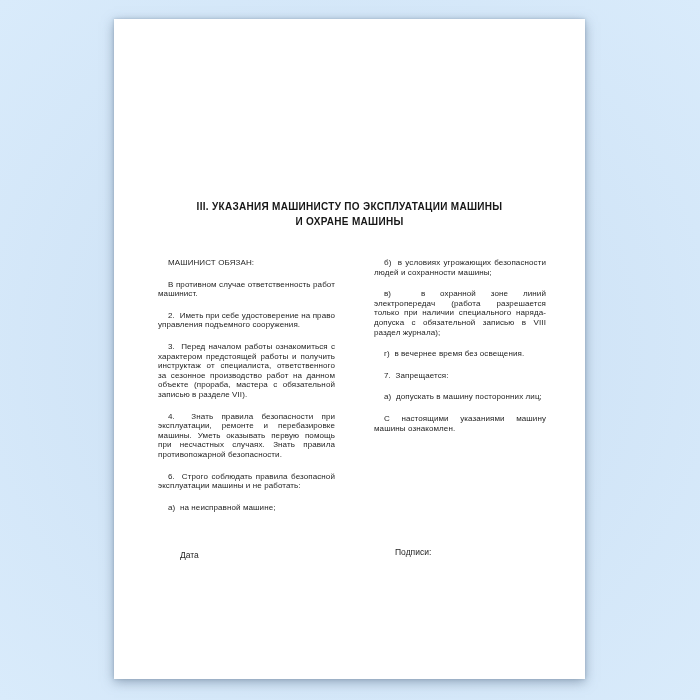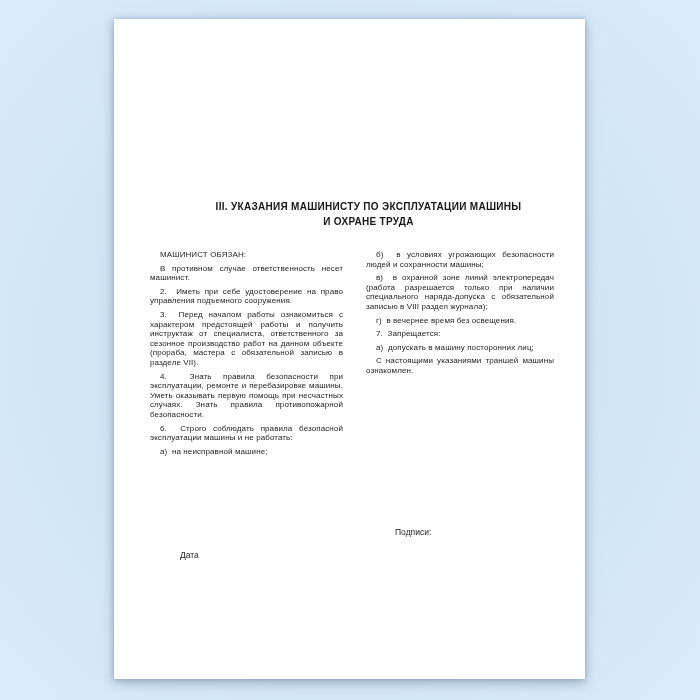--- a/index.html
+++ b/index.html
@@ -28,78 +28,77 @@
     position: absolute;
     top: 181px;
     left: 0;
     width: 100%;
     text-align: center;
     font-weight: bold;
     font-size: 10px;
     line-height: 14.5px;
     letter-spacing: 0.3px;
     color: #171717;
-    padding-left: 19px;
   }
   .columns {
     position: absolute;
     top: 227px;
     left: 32px;
     width: 412px;
     display: flex;
     gap: 15px;
   }
   .col {
     font-size: 8px;
     line-height: 9.6px;
     color: #242424;
   }
   .col-left  { width: 201px; }
   .col-right { width: 196px; }
   .col p {
-    margin: 4px;
+    margin: 12px;
     text-indent: 10px;
     text-align: justify;
     letter-spacing: 0.1px;
   }
   .footer-label {
     position: absolute;
     font-size: 8.5px;
     color: #242424;
   }
   .date-label      { left: 66px;  top: 531px; }
-  .signatures-label{ left: 281px; top: 508px; }
+  .signatures-label{ left: 281px; top: 528px; }
 </style>
 </head>
 <body style="--background: #cfe3f6; --background_corner: #d9ebfb; --paper: #ffffff; --text: #1f1f1f;">
 
 <div class="paper">
 
   <div class="doc-title">
     <div>III. УКАЗАНИЯ МАШИНИСТУ ПО ЭКСПЛУАТАЦИИ МАШИНЫ</div>
-    <div>И ОХРАНЕ ТРУДА</div>
+    <div>И ОХРАНЕ МАШИНЫ</div>
   </div>
 
   <div class="columns">
     <div class="col col-left">
         <p>МАШИНИСТ ОБЯЗАН:</p>
-        <p>В противном случае ответственность несет машинист.</p>
+        <p>В противном случае ответственность работ машинист.</p>
         <p>2.&nbsp; Иметь при себе удостоверение на право управления подъемного сооружения.</p>
         <p>3.&nbsp; Перед началом работы ознакомиться с характером предстоящей работы и получить инструктаж от специалиста, ответственного за сезонное производство работ на данном объекте (прораба, мастера с обязательной записью в разделе VII).</p>
         <p>4.&nbsp; Знать правила безопасности при эксплуатации, ремонте и перебазировке машины. Уметь оказывать первую помощь при несчастных случаях. Знать правила противопожарной безопасности.</p>
         <p>6.&nbsp; Строго соблюдать правила безопасной эксплуатации машины и не работать:</p>
         <p>а)&nbsp; на неисправной машине;</p>
       </div>
     <div class="col col-right">
         <p>б)&nbsp; в условиях угрожающих безопасности людей и сохранности машины;</p>
         <p>в)&nbsp; в охранной зоне линий электропередач (работа разрешается только при наличии специального наряда-допуска с обязательной записью в VIII раздел журнала);</p>
         <p>г)&nbsp; в вечернее время без освещения.</p>
         <p>7.&nbsp; Запрещается:</p>
         <p>а)&nbsp; допускать в машину посторонних лиц;</p>
-        <p>С настоящими указаниями траншей машины ознакомлен.</p>
+        <p>С настоящими указаниями машину машины ознакомлен.</p>
       </div>
   </div>
 
   <div class="footer-label date-label">Дата</div>
 
   <div class="footer-label signatures-label">Подписи:</div>
 
 </div>
 
 </body></html>

